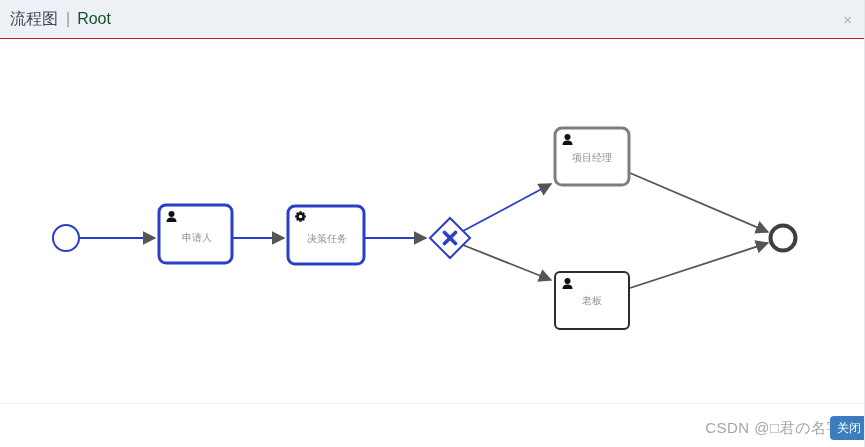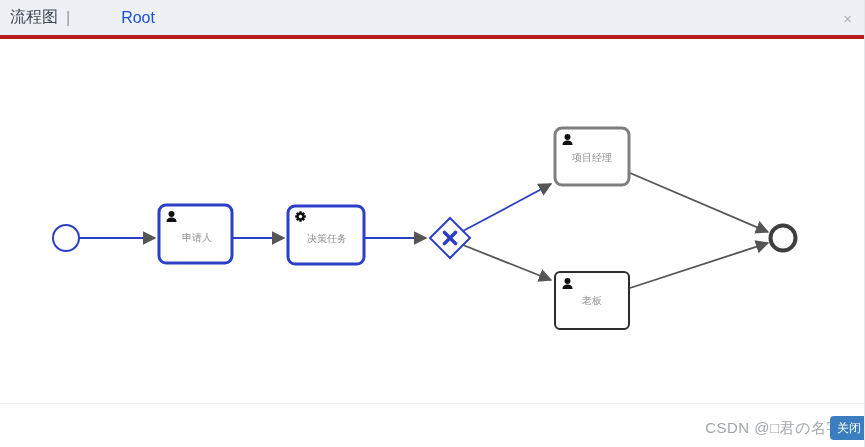--- a/index.html
+++ b/index.html
@@ -7,28 +7,28 @@
   body {
     font-family: "Liberation Sans", "DejaVu Sans", sans-serif;
     background: #ffffff;
     position: relative;
     border-right: 1px solid #e4e7ea;
   }
   
   .dialog-header {
     position: absolute; top: 0; left: 0; width: 100%; height: 39px;
     background: #edf0f4;
-    border-bottom: 4px solid #b91c1c;
+    border-bottom: 1px solid #b91c1c;
     display: flex; align-items: center;
     padding-left: 10px;
     font-size: 16px;
   }
   .dialog-title { color: #3f4a57; }
   .title-sep { color: #8d99a6; margin: 0 7px 0 8px; font-weight: 300; }
-  .breadcrumb-root { color: #1d4ed8; cursor: pointer; margin-left: 44px; }
+  .breadcrumb-root { color: #14532d; cursor: pointer; }
   .close-icon {
     position: absolute; right: 12px; top: 50%; transform: translateY(-50%);
     color: #a9b0b8; font-size: 15px; line-height: 1; cursor: pointer;
   }
   
   .diagram-canvas {
     position: absolute; top: 40px; left: 0;
     width: 865px; height: 363px; background: #ffffff;
   }
   .node-label {

